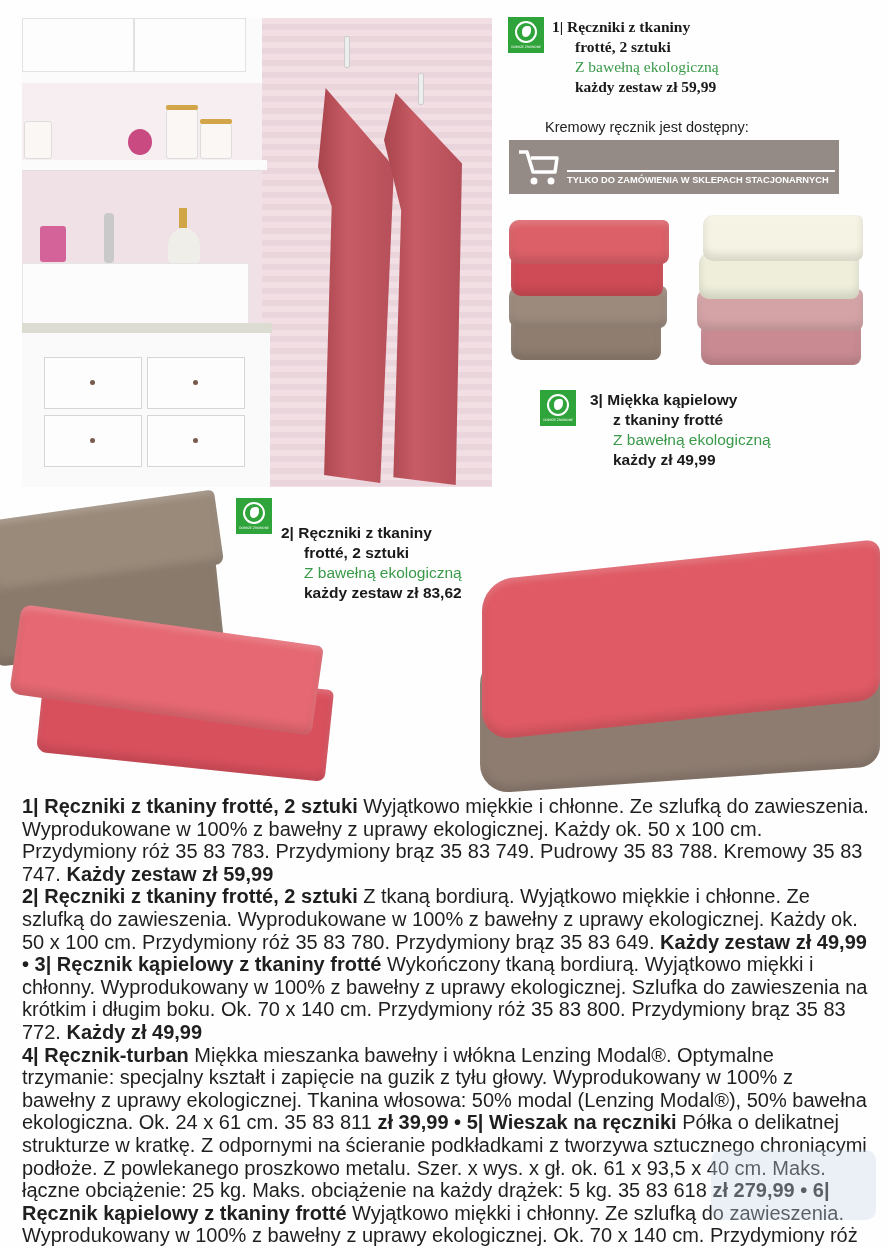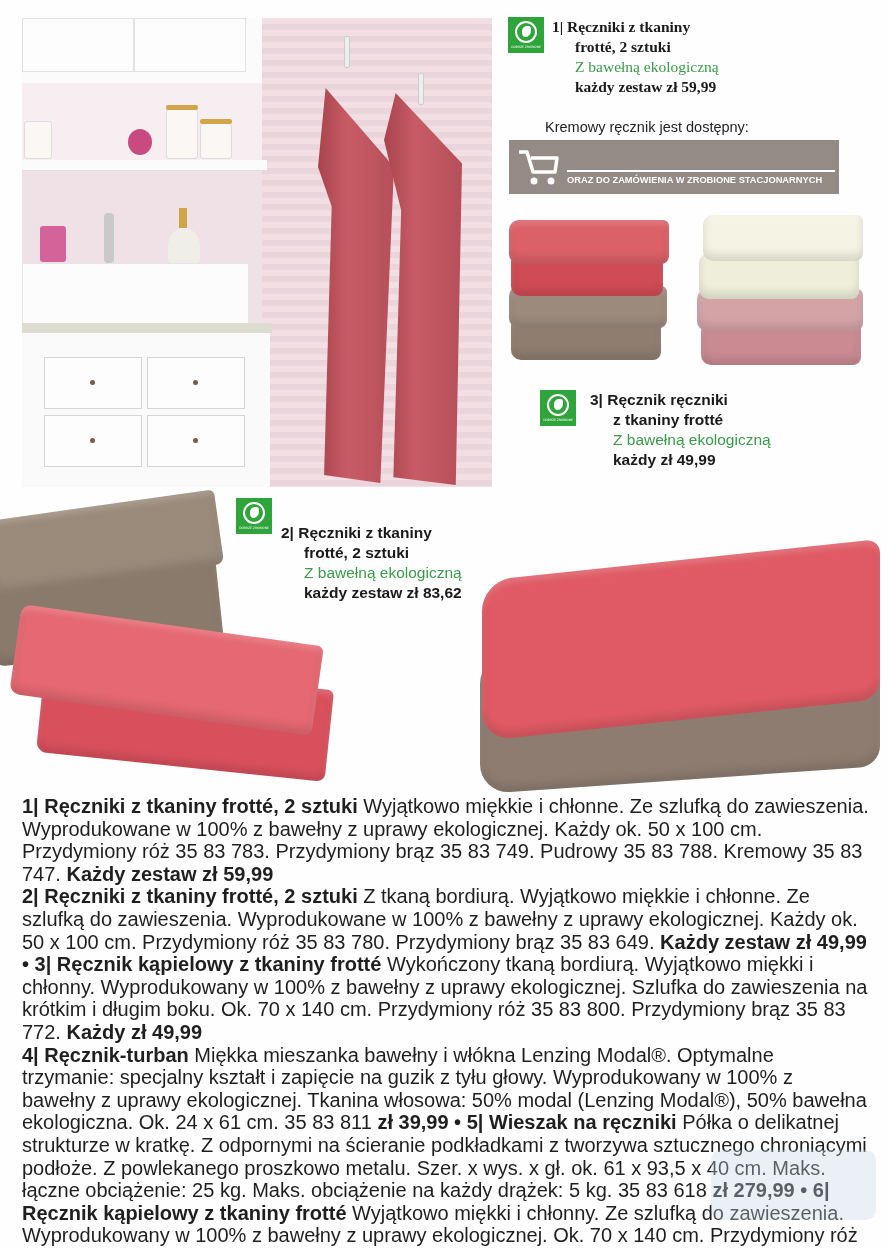--- a/index.html
+++ b/index.html
@@ -115,42 +115,42 @@
 </div>
 
 <div class="abs avail" style="left:525px;top:119px;margin-left:20px;">Kremowy ręcznik jest dostępny:</div>
 <div class="abs banner">
   <svg class="cart" viewBox="0 0 44 40">
     <path d="M2 4 L10 4 L16 24 L38 24 L40 10 L14 10" fill="none" stroke="#fff" stroke-width="3.5" stroke-linejoin="round"></path>
     <circle cx="17" cy="33" r="3.5" fill="#fff"></circle>
     <circle cx="34" cy="33" r="3.5" fill="#fff"></circle>
   </svg>
   <div class="rule"></div>
-  <div class="small">ORAZ DO ZAMÓWIENIA W ZROBIONE STACJONARNYCH</div>
+  <div class="small">TYLKO DO ZAMÓWIENIA W SKLEPACH STACJONARNYCH</div>
 </div>
 
 <div class="abs" style="left:505px;top:212px;width:170px;height:160px;">
   <div class="ftowel" style="left:6px;top:104px;width:150px;height:44px;background:#8f7d70;"></div>
   <div class="ftowel" style="left:4px;top:74px;width:158px;height:42px;background:#9c8a7d;"></div>
   <div class="ftowel" style="left:6px;top:40px;width:152px;height:44px;background:#cf4b55;"></div>
   <div class="ftowel" style="left:4px;top:8px;width:160px;height:44px;background:#dc6068;"></div>
 </div>
 <div class="abs" style="left:695px;top:205px;width:172px;height:165px;">
   <div class="ftowel" style="left:6px;top:116px;width:160px;height:44px;background:#c98a92;"></div>
   <div class="ftowel" style="left:2px;top:84px;width:166px;height:42px;background:#d4a3a6;"></div>
   <div class="ftowel" style="left:4px;top:48px;width:160px;height:46px;background:#eeeedb;"></div>
   <div class="ftowel" style="left:8px;top:10px;width:160px;height:46px;background:#f5f3e3;"></div>
 </div>
 
 <div class="abs eco" style="left:540px;top:390px;">
   <div class="globe"></div>
   <div class="eco-label">DOBRZE ZROBIONE</div>
 </div>
 <div class="abs callout" style="left:590px;top:390px;">
-  <div class="t"><span>3|</span> <span>Ręcznik ręczniki</span></div>
+  <div class="t"><span>3|</span> <span>Miękka kąpielowy</span></div>
   <div class="t ind">z tkaniny frotté</div>
   <div class="g ind">Z bawełną ekologiczną</div>
   <div class="p ind">każdy zł 49,99</div>
 </div>
 
 <div class="abs" style="left:0;top:495px;width:330px;height:290px;">
   <div class="ftowel" style="left:-10px;top:70px;width:230px;height:90px;background:#8a7a6c;transform:rotate(-6deg);"></div>
   <div class="ftowel" style="left:-10px;top:10px;width:230px;height:75px;background:#9a8a7a;transform:rotate(-8deg);"></div>
   <div class="ftowel" style="left:40px;top:180px;width:290px;height:92px;background:#d9505d;transform:rotate(6deg);"></div>
   <div class="ftowel" style="left:14px;top:130px;width:305px;height:90px;background:#e56872;transform:rotate(8deg);"></div>

